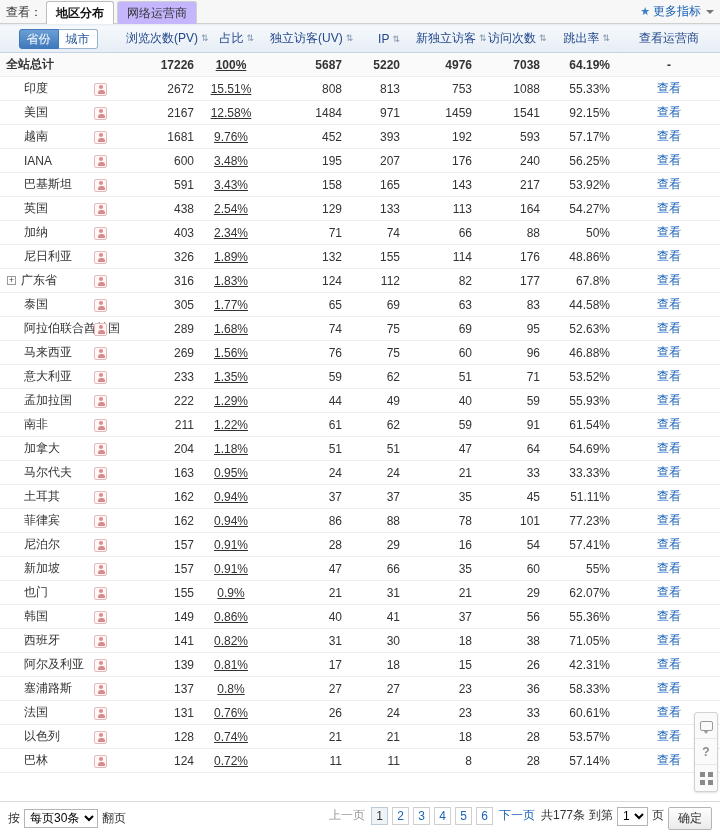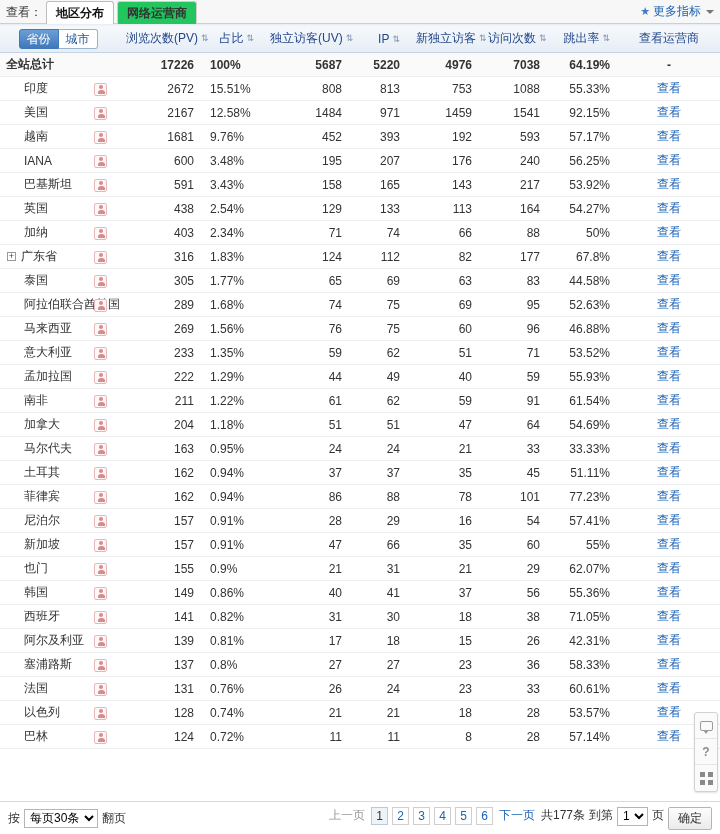--- a/index.html
+++ b/index.html
@@ -35,26 +35,25 @@
     line-height: 14px;
   }
   .tab {
     font-size: 12px;
     line-height: 16px;
     padding: 3px 9px 3px 9px;
     margin-right: 3px;
     border: 1px solid #cfcfcf;
     border-bottom: none;
     border-radius: 3px 3px 0 0;
-    background: #22c55e;
+    background: #c4b5fd;
     color: #333;
     position: relative;
     top: 1px;
     cursor: pointer;
-    font-weight: bold;
   }
   .tab.active {
     background: #fff;
     border-color: #bdbdbd;
     color: #111;
     font-weight: bold;
   }
   .more-metrics {
     position: absolute;
     right: 6px;
@@ -139,21 +138,21 @@
     text-align: right;
     white-space: nowrap;
     color: #333;
     vertical-align: middle;
   }
   table.grid td.name {
     text-align: left;
     padding-left: 24px;
     color: #333;
   }
-  table.grid td.pct { text-align: left; padding-right: 10px; }
+  table.grid td.pct { text-align: center; padding-right: 10px; text-decoration: underline; }
   table.grid td.icon { text-align: left; padding-left: 2px; }
   table.grid td.act { text-align: center; }
   table.grid tr.total td {
     font-weight: bold;
     background: #fafafa;
   }
   table.grid tr.total td.name { padding-left: 6px; margin-left: 24px; }
   .link { color: #1a62b5; cursor: pointer; }
 
   
@@ -456,20 +455,32 @@
             <td>403</td>
             <td class="pct">2.34%</td>
             <td>71</td>
             <td>74</td>
             <td>66</td>
             <td>88</td>
             <td>50%</td>
             <td class="act"><span class="link">查看</span></td>
           </tr>
           <tr>
+            <td class="name"><span class="name-indent">尼日利亚</span></td>
+            <td class="icon"><span class="vicon"></span></td>
+            <td>326</td>
+            <td class="pct">1.89%</td>
+            <td>132</td>
+            <td>155</td>
+            <td>114</td>
+            <td>176</td>
+            <td>48.86%</td>
+            <td class="act"><span class="link">查看</span></td>
+          </tr>
+          <tr>
             <td class="name" style="padding-left: 7px;"><span class="expander">+</span><span class="name-indent">广东省</span></td>
             <td class="icon"><span class="vicon"></span></td>
             <td>316</td>
             <td class="pct">1.83%</td>
             <td>124</td>
             <td>112</td>
             <td>82</td>
             <td>177</td>
             <td>67.8%</td>
             <td class="act"><span class="link">查看</span></td>

